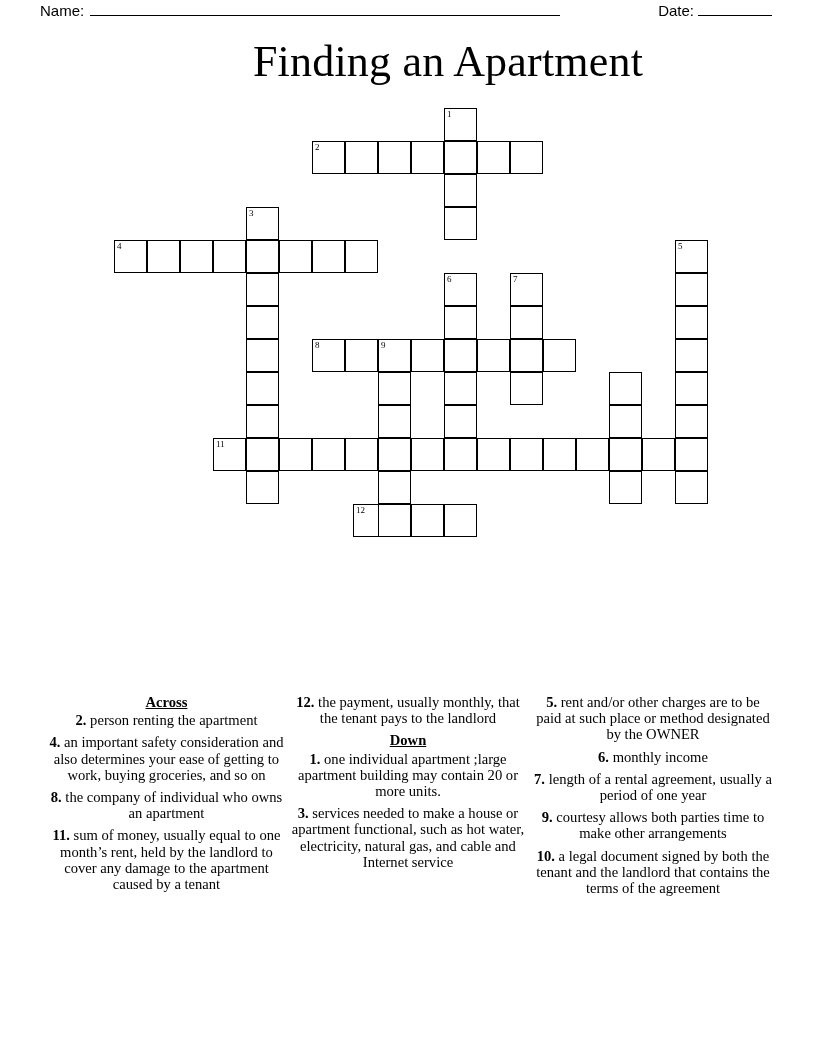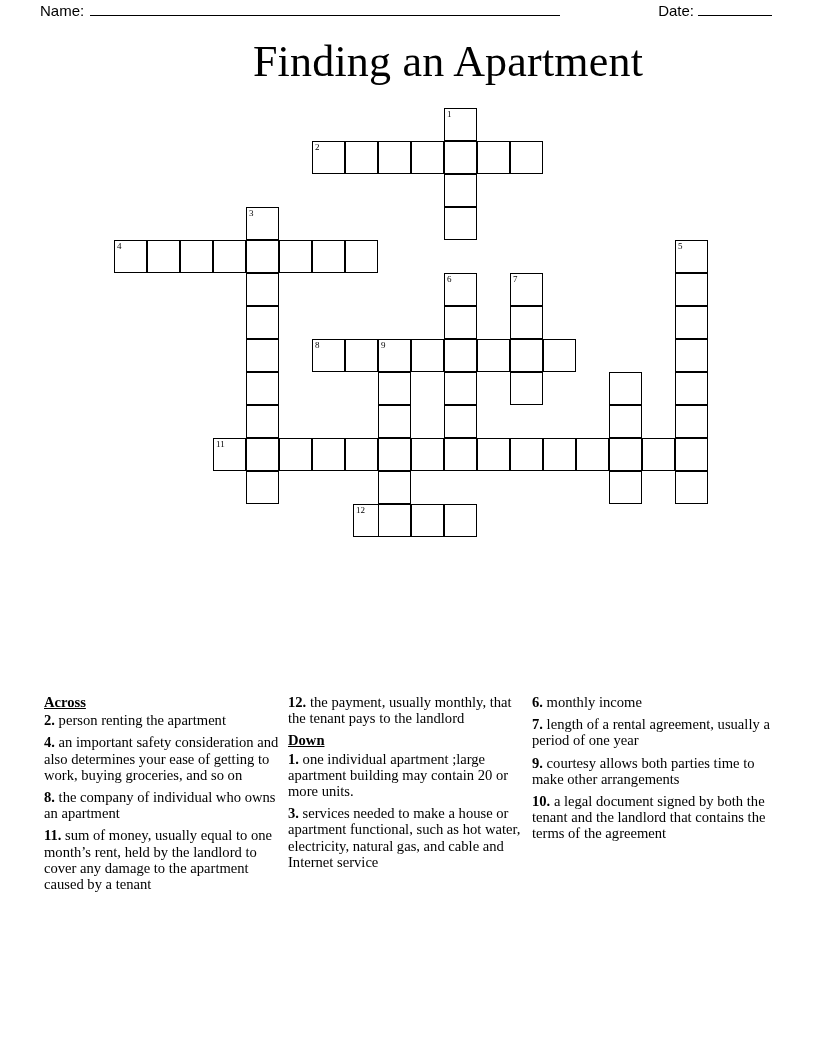--- a/index.html
+++ b/index.html
@@ -89,20 +89,21 @@
     line-height: 10px;
   }
 
   
   .clues {
     position: absolute;
     top: 694px;
     left: 44px;
     width: 730px;
     height: 300px;
+    text-align: center;
   }
   .col {
     position: absolute;
     top: 0;
     font-family: "Liberation Serif", serif;
     font-size: 14.6px;
     line-height: 16.2px;
   }
   .col-1 { left: 0px;   width: 245px; }
   .col-2 { left: 244px; width: 240px; }
@@ -249,20 +250,21 @@
           <div class="clue"><b>12.</b><span> the payment, usually monthly, that the tenant pays to the landlord</span></div>
         </div>
       <div class="section-head">Down</div>
       <div id="col2-clues">
           <div class="clue"><b>1.</b><span> one individual apartment ;large apartment building may contain 20 or more units.</span></div>
           <div class="clue"><b>3.</b><span> services needed to make a house or apartment functional, such as hot water, electricity, natural gas, and cable and Internet service</span></div>
         </div>
     </div>
     <div class="col col-3">
       <div id="col3-clues">
+          <div class="clue"><b>5.</b><span> rent and/or other charges are to be paid at such place or method designated by the OWNER</span></div>
           <div class="clue"><b>6.</b><span> monthly income</span></div>
           <div class="clue"><b>7.</b><span> length of a rental agreement, usually a period of one year</span></div>
           <div class="clue"><b>9.</b><span> courtesy allows both parties time to make other arrangements</span></div>
           <div class="clue"><b>10.</b><span> a legal document signed by both the tenant and the landlord that contains the terms of the agreement</span></div>
         </div>
     </div>
   </div>
 
 </div>
 

